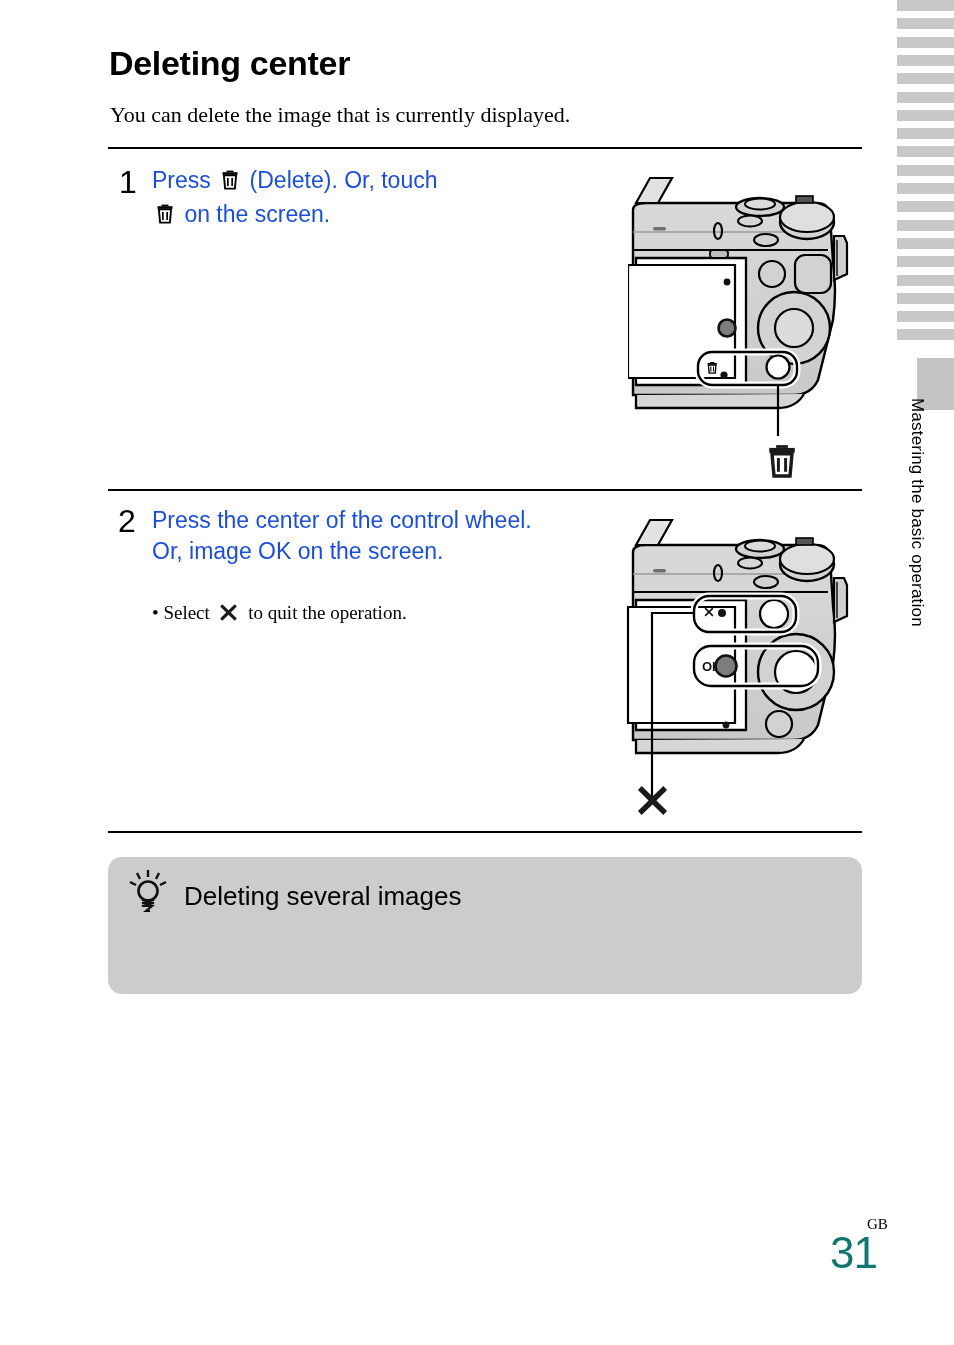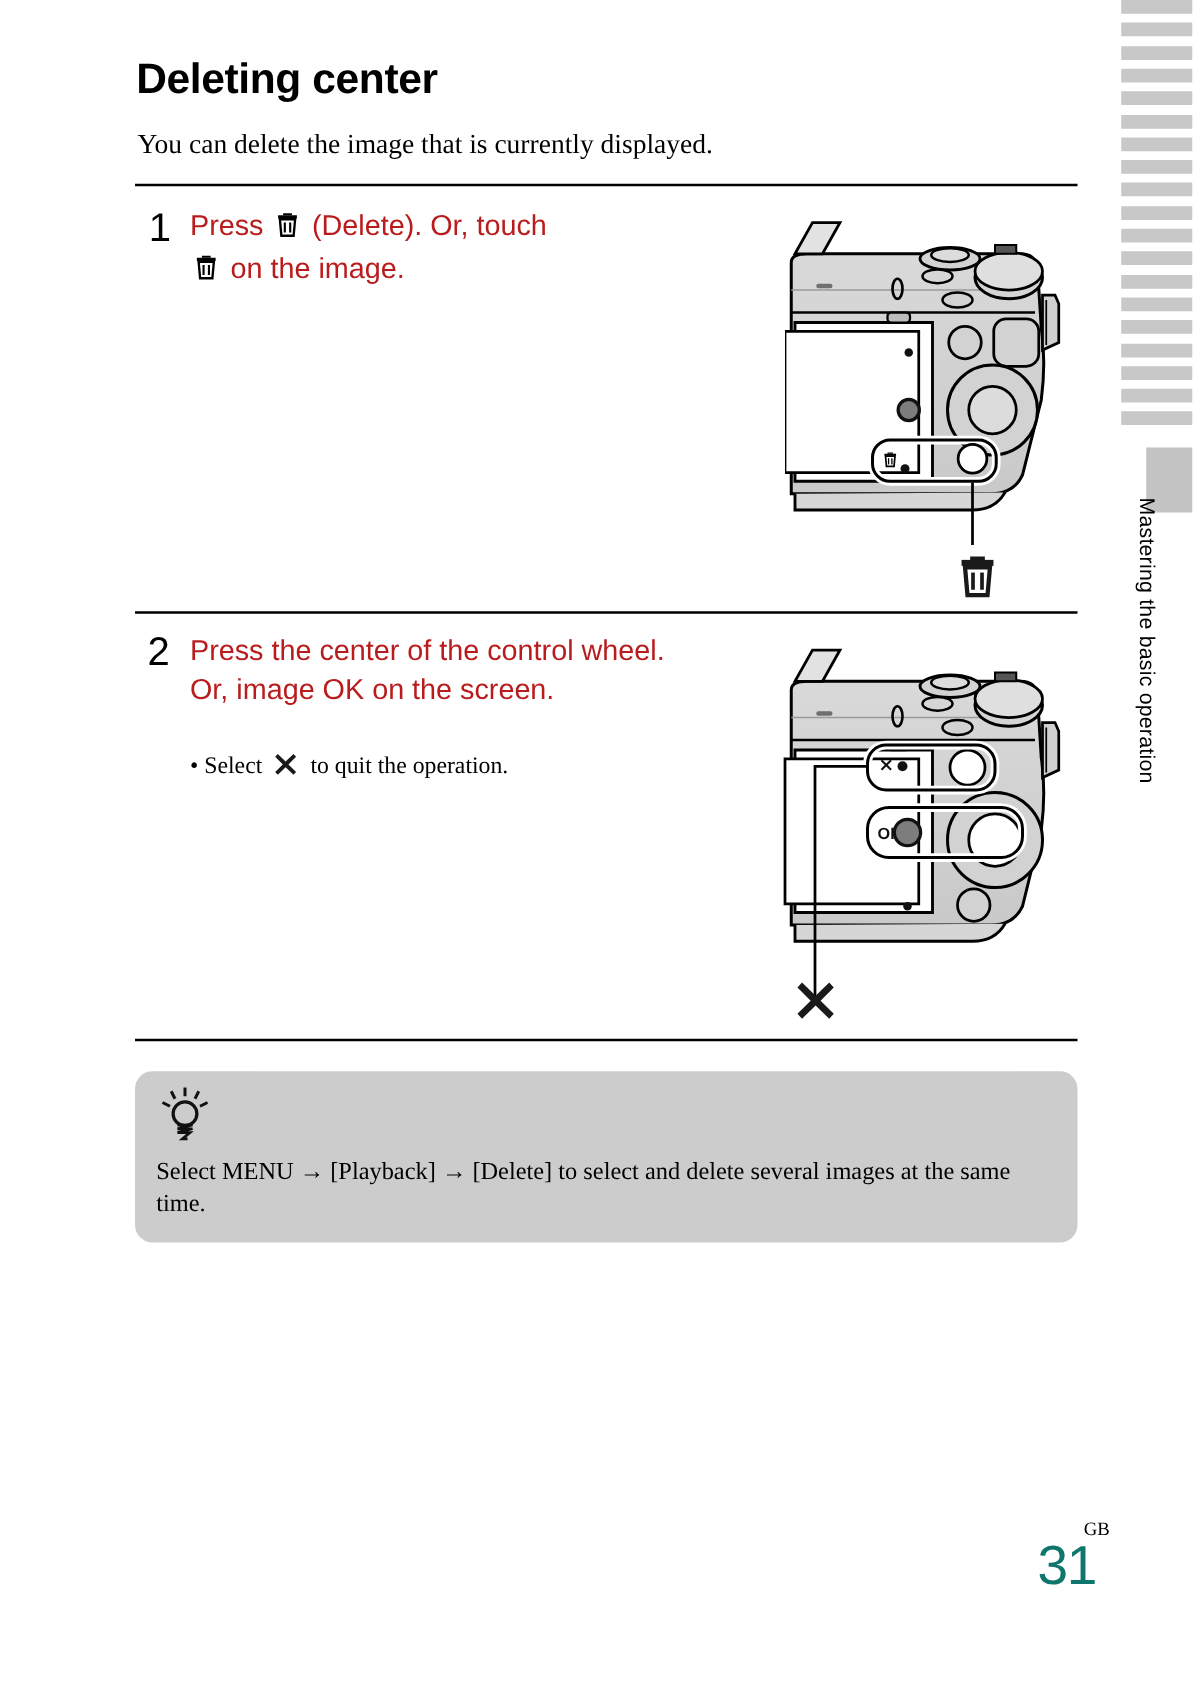--- a/index.html
+++ b/index.html
@@ -86,21 +86,21 @@
   
   .step-num {
     position: absolute;
     font-size: 32px;
     color: #000;
     line-height: 1;
   }
   .step-body {
     position: absolute;
     font-size: 23px;
-    color: #b91c1c;
+    color: #1d4ed8;
     line-height: 31px;
   }
   .step-sub {
     position: absolute;
     font-family: Liberation Serif, serif;
     font-size: 19px;
     color: #000;
     line-height: 26px;
   }
   #step1-num  { left: 119px; top: 166px; }
@@ -228,21 +228,21 @@
   <br>
   <span class="inline-trash">
     <svg width="20" height="22" viewBox="0 0 20 22">
       <rect x="2.5" y="3.2" width="15" height="2.6" fill="#000"></rect>
       <path d="M6.5 1.6 L13.5 1.6 L13.5 3.2 L6.5 3.2 Z" fill="#000"></path>
       <path d="M3.9 6.4 L16.1 6.4 L14.9 19.6 L5.1 19.6 Z" fill="none" stroke="#000" stroke-width="1.9"></path>
       <rect x="7" y="9" width="1.7" height="8" fill="#000"></rect>
       <rect x="11.3" y="9" width="1.7" height="8" fill="#000"></rect>
     </svg>
   </span>
-  <span>on the image.</span>
+  <span>on the screen.</span>
 </div>
 
 <div class="illus" id="illus1">
 <svg width="240" height="310" viewBox="0 0 240 310">
   <defs>
     <linearGradient id="bodyGrad1" x1="0" y1="0" x2="0" y2="1">
       <stop offset="0" stop-color="#d9d9d9"></stop>
       <stop offset="1" stop-color="#c9c9c9"></stop>
     </linearGradient>
   </defs>
@@ -404,17 +404,17 @@
       <line x1="9" y1="4" x2="12" y2="10" stroke="#111" stroke-width="2.4"></line>
       <line x1="31" y1="4" x2="28" y2="10" stroke="#111" stroke-width="2.4"></line>
       <line x1="2" y1="13" x2="8" y2="16" stroke="#111" stroke-width="2.4"></line>
       <line x1="38" y1="13" x2="32" y2="16" stroke="#111" stroke-width="2.4"></line>
 
       <circle cx="20" cy="22" r="9.5" fill="none" stroke="#111" stroke-width="2.6"></circle>
 
       <path d="M14 31 L26 31 L14 34 L26 34 L14 37 L24 37 L18 42 L22 42" fill="none" stroke="#111" stroke-width="2.2" stroke-linejoin="miter"></path>
     </svg>
   </span>
-  <div id="tip-text">Select MENU → [Playback] → [Delete] to select and delete several images at the same time.</div>
+  <div id="tip-heading">Deleting several images</div>
 </div>
 
 <div id="footer-region-label">GB</div>
 <div id="footer-page-number">31</div>
 
 </body></html>

